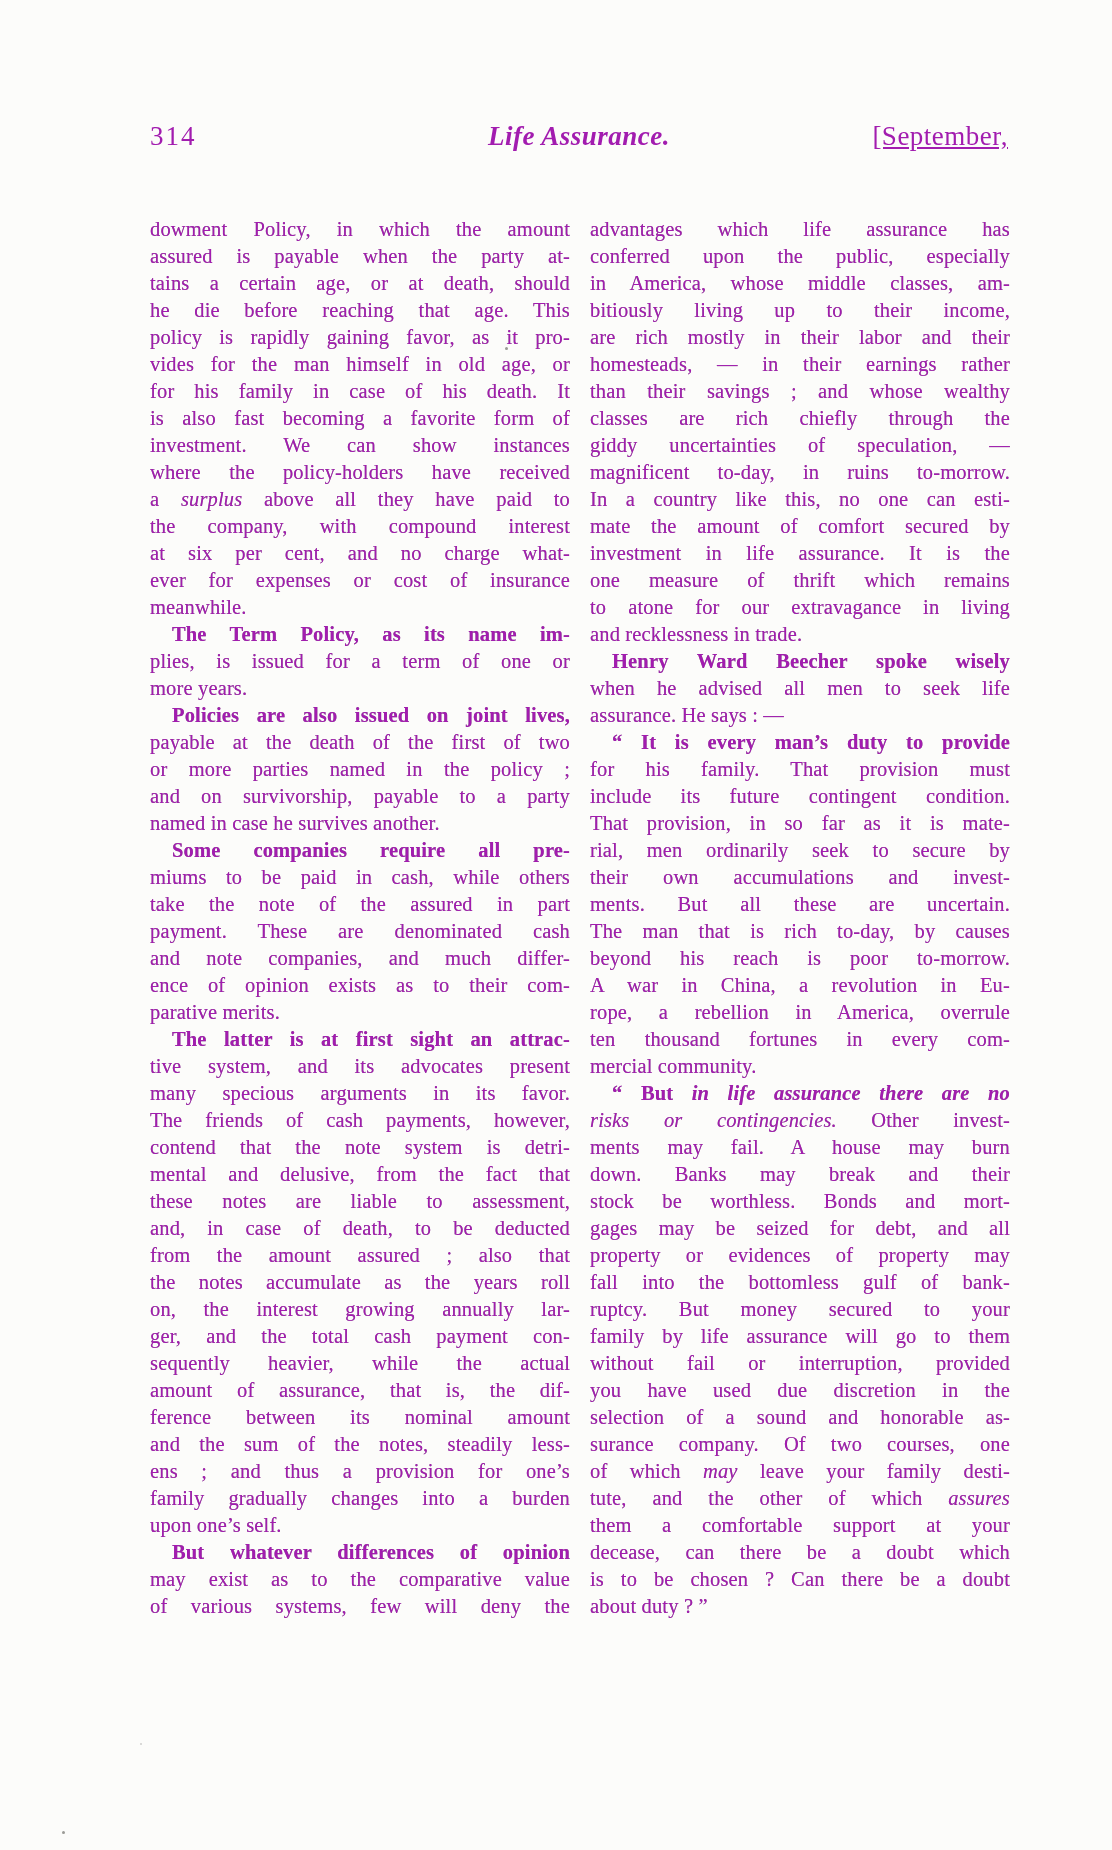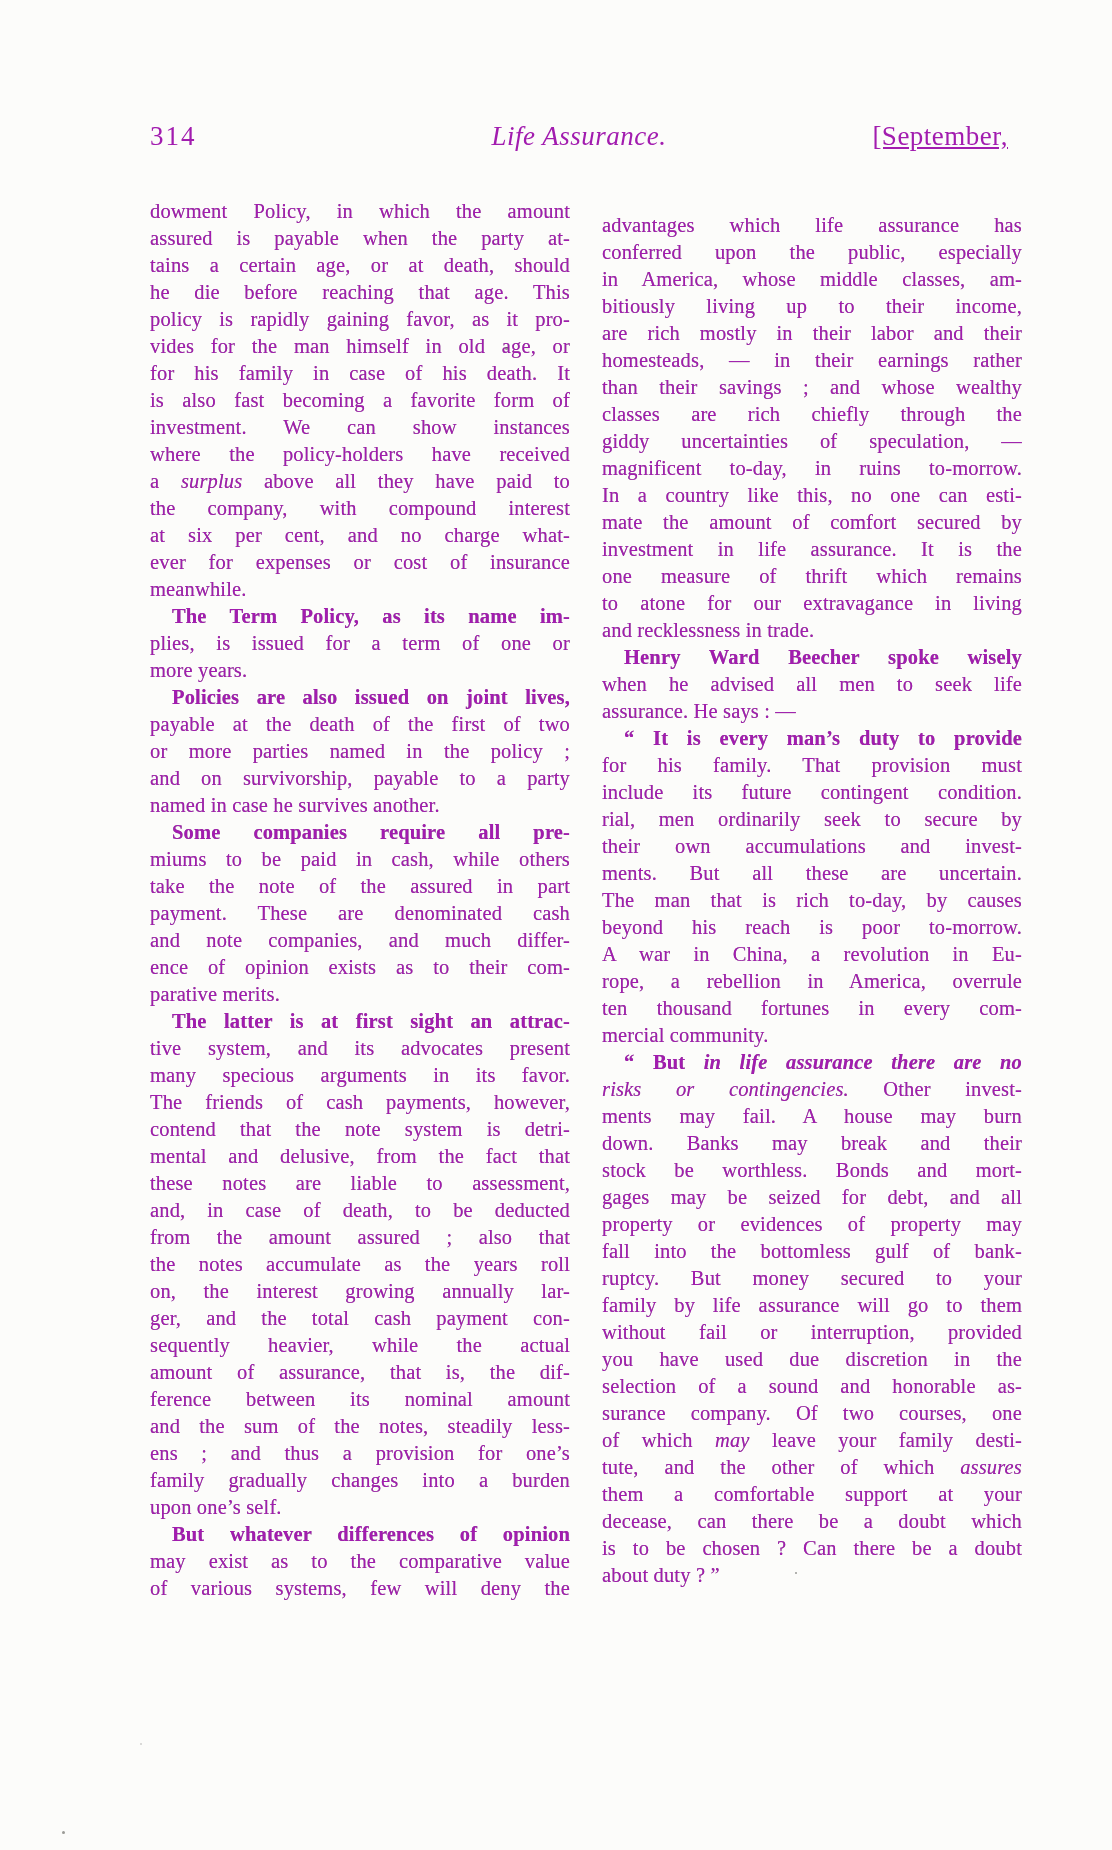--- a/index.html
+++ b/index.html
@@ -12,26 +12,26 @@
     overflow:hidden;
     margin:0 auto;
   }
   .running-header {
     position:absolute;
     top:121px; left:150px; width:858px;
     display:flex; align-items:baseline;
     font-size:27px;
   }
   .page-number { width:170px; letter-spacing:2px; }
-  .running-title { flex:1; text-align:center; font-style:italic; letter-spacing:0.5px; }
+  .running-title { flex:1; text-align:center; font-style:italic; letter-spacing:0.5px;font-weight:bold; }
   .issue-date { width:170px; text-align:right; letter-spacing:0.5px;text-decoration:underline; }
   .columns {
     position:absolute;
-    top:198px; left:150px;
-    display:flex; gap:32px;align-items:center;
+    top:216px; left:150px;
+    display:flex; gap:20px;
   }
   .column {
     width:420px;
     font-size:20.5px;
     line-height:27px;
     letter-spacing:0.15px;
   }
   .paragraph { margin:0; }
   .line {
     text-align:justify;
@@ -147,20 +147,21 @@
         </div>
         <div class="paragraph">
           <div class="line indent">Henry Ward Beecher spoke wisely</div>
           <div class="line">when he advised all men to seek life</div>
           <div class="line para-end">assurance. He says : —</div>
         </div>
         <div class="paragraph">
           <div class="line indent">“ It is every man’s duty to provide</div>
           <div class="line">for his family. That provision must</div>
           <div class="line">include its future contingent condition.</div>
+          <div class="line">That provision, in so far as it is mate-</div>
           <div class="line">rial, men ordinarily seek to secure by</div>
           <div class="line">their own accumulations and invest-</div>
           <div class="line">ments. But all these are uncertain.</div>
           <div class="line">The man that is rich to-day, by causes</div>
           <div class="line">beyond his reach is poor to-morrow.</div>
           <div class="line">A war in China, a revolution in Eu-</div>
           <div class="line">rope, a rebellion in America, overrule</div>
           <div class="line">ten thousand fortunes in every com-</div>
           <div class="line para-end">mercial community.</div>
         </div>

